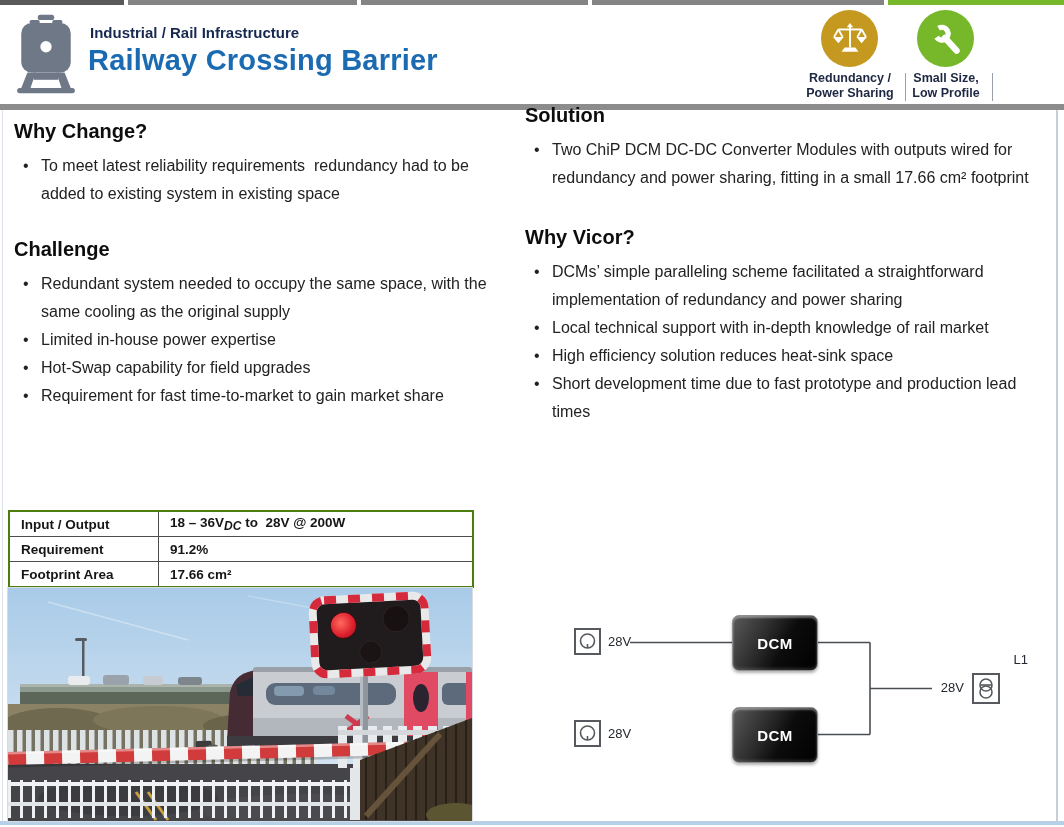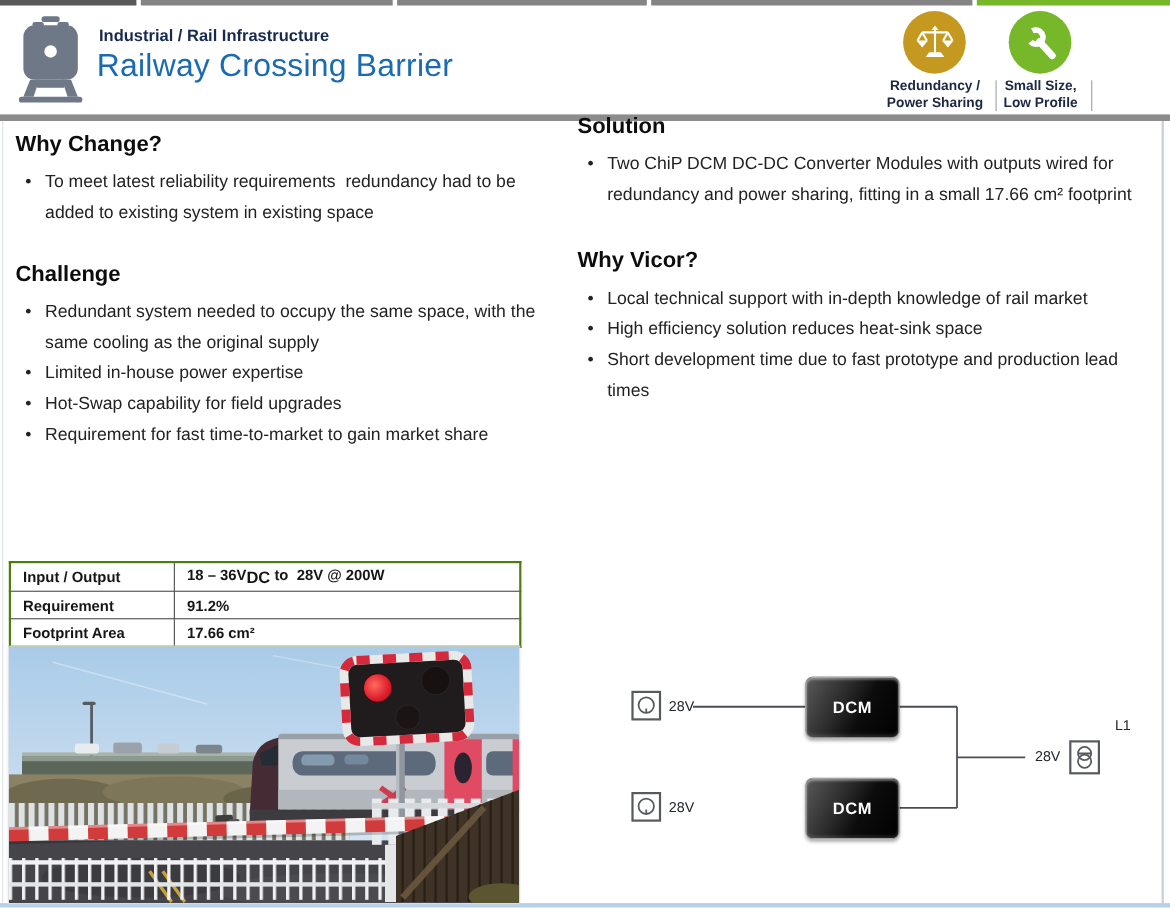--- a/index.html
+++ b/index.html
@@ -12,21 +12,21 @@
   .topbar-seg{position:absolute;top:0;height:5px;}
   .seg1{left:0;width:124px;background:#595959;}
   .seg2{left:128px;width:229px;background:#848484;}
   .seg3{left:361px;width:227px;background:#848484;}
   .seg4{left:592px;width:292px;background:#848484;}
   .seg5{left:888px;width:176px;background:var(--green,#76b82a);}
 
   
   .train-icon{position:absolute;left:13px;top:11px;width:66px;height:86px;}
   .breadcrumb{position:absolute;left:90px;top:24px;font-size:15px;font-weight:bold;color:var(--navy,#17294f);}
-  .page-title{position:absolute;left:88px;top:44px;font-size:29px;font-weight:normal;color:var(--accent-blue,#1b6bb2);letter-spacing:.2px;text-align:center;}
+  .page-title{position:absolute;left:88px;top:44px;font-size:29px;font-weight:bold;color:var(--accent-blue,#1b6bb2);letter-spacing:.2px;text-align:center;}
 
   .badge-circle{position:absolute;top:10px;width:57px;height:57px;border-radius:50%;display:flex;align-items:center;justify-content:center;}
   .badge-gold{left:821px;background:var(--gold,#c5991f);}
   .badge-green{left:917px;background:var(--green,#76b82a);}
   .badge-label{position:absolute;top:71px;width:112px;text-align:center;font-size:12.5px;font-weight:bold;color:#1d2742;line-height:15px;}
   .label-gold{left:794px;}
   .label-green{left:890px;}
   .badge-divider{position:absolute;top:73px;width:1px;height:28px;background:#9aa0a8;}
   .bdiv1{left:905px;} .bdiv2{left:992px;}
 
@@ -43,21 +43,21 @@
   .gap2{margin-top:34px;}
   ul.bullets{margin:9px 0 0 0;padding:0;list-style:none;}
   ul.bullets li{position:relative;padding-left:27px;font-size:16px;line-height:28px;color:#222222;white-space:pre-wrap;}
   ul.bullets li::before{content:"\2022";position:absolute;left:9px;top:0;color:#222222;}
 
   
   .specs-table{position:absolute;left:8px;top:510px;width:466px;border-collapse:collapse;}
   .specs-table td{border:1px solid #4d4d4d;font-size:13.5px;font-weight:bold;color:#161616;padding:3px 11px;height:18px;vertical-align:middle;white-space:pre-wrap;}
   .specs-table{border:2px solid #4d7c0f;}
   .specs-table td.lbl{width:126px;}
-  .specs-table sub{font-size:15px;font-weight:bold;vertical-align:-3px;}
+  .specs-table sub{font-size:12px;font-weight:bold;vertical-align:-3px;font-style:italic;}
 
   
   .photo{position:absolute;left:8px;top:588px;width:464px;height:233px;outline:1px solid #d7dde3;}
   .photo svg{display:block;}
 
   
   .diagram{position:absolute;left:480px;top:585px;width:576px;height:236px;}
   .wires{position:absolute;left:0;top:0;}
   .source{position:absolute;display:flex;align-items:center;gap:7px;}
   .src1{left:94px;top:43px;} .src2{left:94px;top:135px;}
@@ -151,20 +151,21 @@
   </ul>
 </div>
 
 <div class="col-right">
   <h2 class="section-heading">Solution</h2>
   <ul class="bullets">
     <li>Two ChiP DCM DC-DC Converter Modules with outputs wired for redundancy and power sharing, fitting in a small 17.66 cm² footprint</li>
   </ul>
   <h2 class="section-heading gap2">Why Vicor?</h2>
   <ul class="bullets">
+    <li>DCMs’ simple paralleling scheme facilitated a straightforward implementation of redundancy and power sharing</li>
     <li>Local technical support with in-depth knowledge of rail market</li>
     <li>High efficiency solution reduces heat-sink space</li>
     <li>Short development time due to fast prototype and production lead times</li>
   </ul>
 </div>
 
 <table class="specs-table">
   <tbody>
       <tr>
     <td class="lbl">Input / Output</td>

